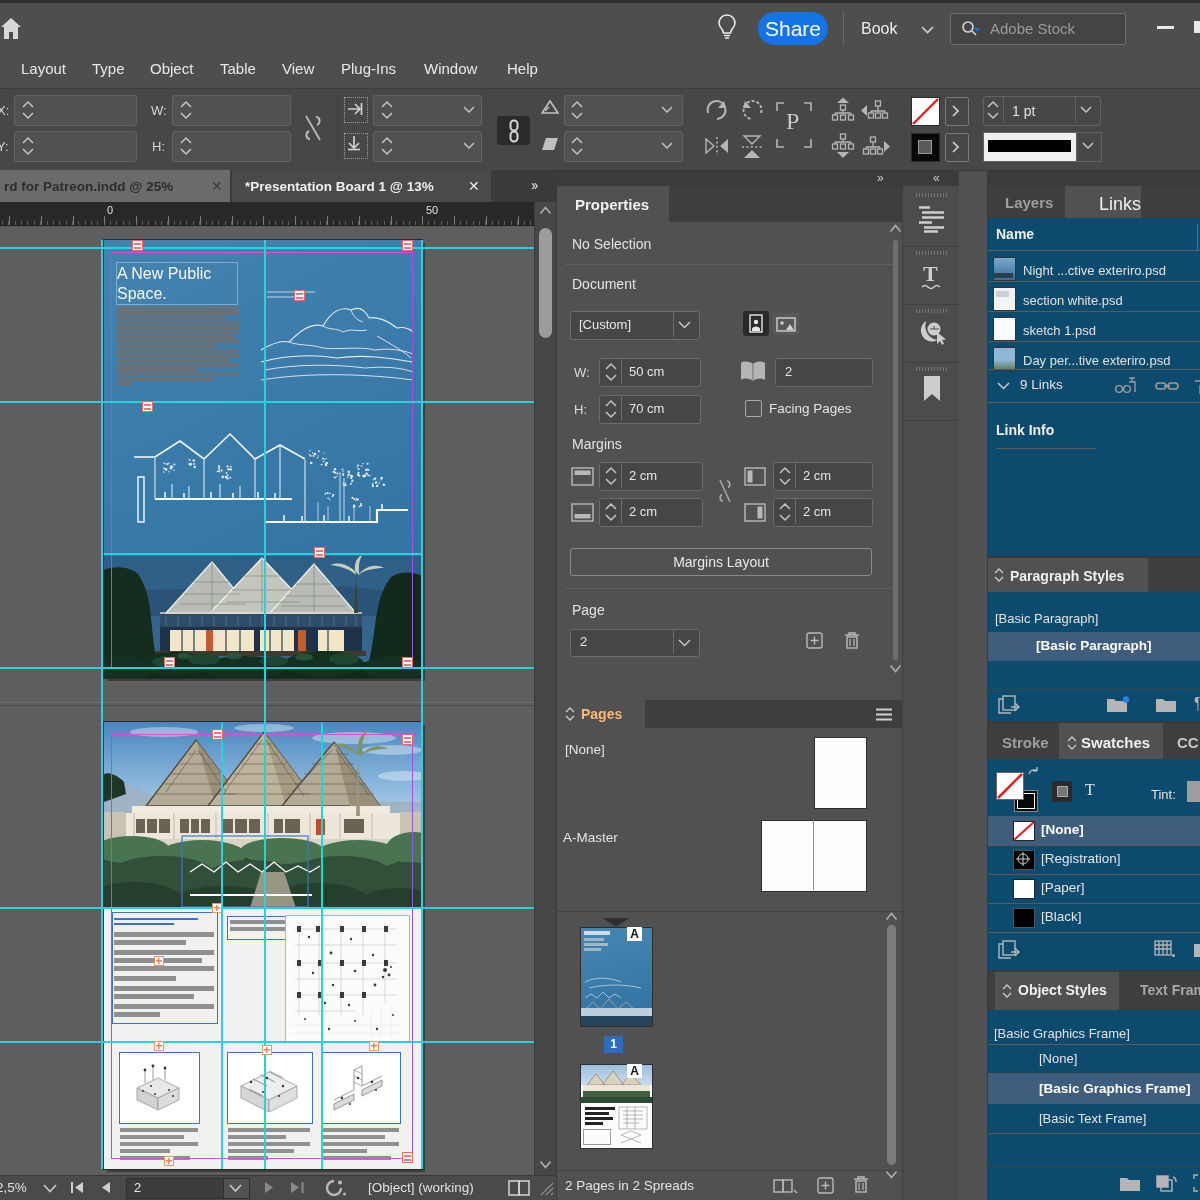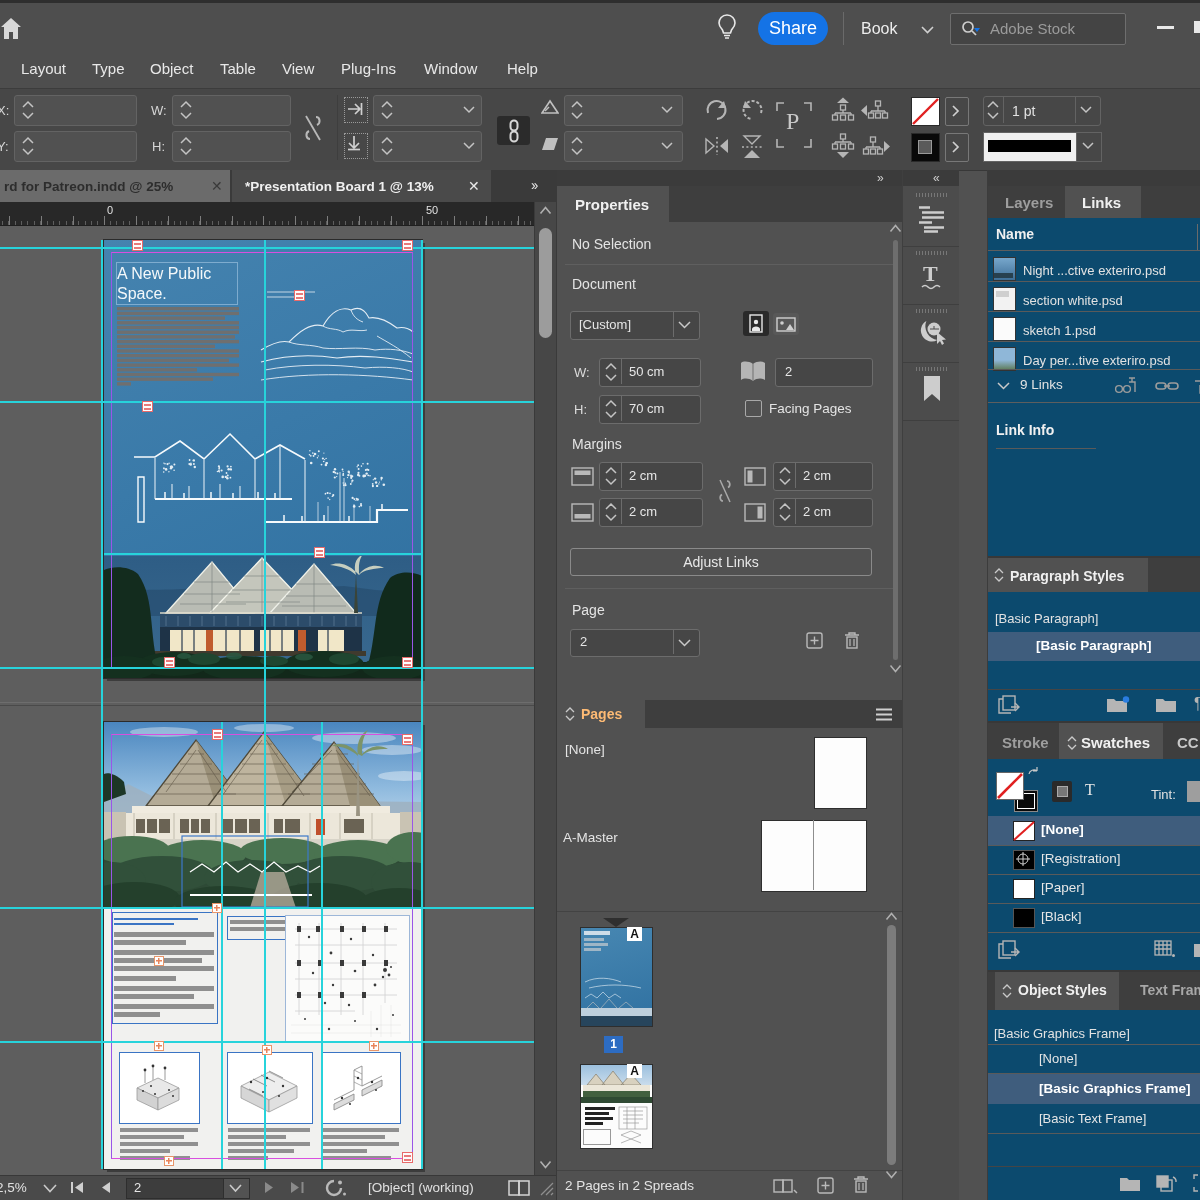--- a/index.html
+++ b/index.html
@@ -28,21 +28,21 @@
 
 <svg class="a" style="left:1px;top:17px" width="20" height="23" viewBox="0 0 20 23">
  <path d="M10 1 L20 10 L17 10 L17 22 L12 22 L12 15 L8 15 L8 22 L3 22 L3 10 L0 10 Z" fill="#d8d8d8"></path>
 </svg>
 
 <svg class="a" style="left:717px;top:14px" width="20" height="26" viewBox="0 0 20 26">
  <path d="M10 1 C5 1 2 5 2 9 C2 12 4 14 5.5 16 L6.5 19 L13.5 19 L14.5 16 C16 14 18 12 18 9 C18 5 15 1 10 1 Z" fill="none" stroke="#e8e8e8" stroke-width="1.6"></path>
  <path d="M7 21.5 L13 21.5 M8 24 L12 24" stroke="#e8e8e8" stroke-width="1.5"></path>
 </svg>
 
-<div class="a" style="left:758px;top:12px;width:70px;height:33px;background:#1473e6;border-radius:17px;color:#fff;font-size:18px;line-height:33px;text-align:center;">Share</div>
+<div class="a" style="left:758px;top:12px;width:70px;height:33px;background:#1473e6;border-radius:17px;color:#fff;font-size:21px;line-height:33px;text-align:center;">Share</div>
 
 <div class="a" style="left:843px;top:12px;width:1px;height:33px;background:#6a6a6a;"></div>
 <div class="a" style="left:861px;top:20px;color:#ededed;font-size:16px;">Book</div>
 <svg class="a" style="left:921px;top:26px" width="13" height="8" viewBox="0 0 13 8">
       <path d="M1 1 L6.5 6.5 L12 1" fill="none" stroke="#d0d0d0" stroke-width="1.6"></path>
     </svg>
 
 <div class="a" style="left:950px;top:13px;width:174px;height:30px;background:#444;border:1px solid #6e6e6e;border-radius:2px;"></div>
 <svg class="a" style="left:961px;top:20px" width="20" height="17" viewBox="0 0 20 17">
  <circle cx="7" cy="7" r="5" fill="none" stroke="#cfcfcf" stroke-width="1.7"></circle>
@@ -950,21 +950,21 @@
         <rect x="1" y="1" width="20" height="17" fill="none" stroke="#b9b9b9" stroke-width="1.4"></rect>
         <rect x="13.5" y="3.5" width="5" height="12" fill="#b9b9b9"></rect>
       </svg>
   <div class="cfld" style="left:216px;top:328px;width:98px;height:27px;"></div>
   <svg class="a" style="left:221px;top:332px" width="14" height="20" viewBox="0 0 14 20">
         <path d="M2 7 L7 2 L12 7 M2 13 L7 18 L12 13" fill="none" stroke="#c4c4c4" stroke-width="1.5"></path>
       </svg>
   <div class="a" style="left:238px;top:329px;width:1px;height:25px;background:#6c6c6c;"></div>
   <div class="a" style="left:246px;top:334px;font-size:13px;color:#e6e6e6;">2 cm</div>
 
-  <div class="a" style="left:13px;top:378px;width:300px;height:26px;border:1px solid #8a8a8a;border-radius:3px;text-align:center;font-size:14px;color:#e8e8e8;line-height:26px;">Adjust Links</div>
+  <div class="a" style="left:13px;top:378px;width:300px;height:26px;border:1px solid #8a8a8a;border-radius:3px;text-align:center;font-size:14px;color:#e8e8e8;line-height:26px;">Margins Layout</div>
   <div class="a" style="left:8px;top:418px;width:330px;height:1px;background:#5f5f5f;"></div>
 
   <div class="a" style="left:15px;top:432px;font-size:14px;color:#e4e4e4;">Page</div>
   <div class="cfld" style="left:13px;top:459px;width:128px;height:26px;"></div>
   <div class="a" style="left:23px;top:464px;font-size:13px;color:#e6e6e6;">2</div>
   <div class="a" style="left:116px;top:460px;width:1px;height:24px;background:#6c6c6c;"></div>
   <svg class="a" style="left:121px;top:469px" width="13" height="8" viewBox="0 0 13 8">
         <path d="M1 1 L6.5 6.5 L12 1" fill="none" stroke="#c9c9c9" stroke-width="1.5"></path>
       </svg>
   <svg class="a" style="left:249px;top:462px" width="17" height="17" viewBox="0 0 17 17">
@@ -1100,21 +1100,21 @@
         <path d="M1 0 L17 0 L17 25 L9 18 L1 25 Z" fill="#cdcdcd"></path>
       </svg>
 </div>
 
 <div id="rightcol" class="a" style="left:958px;top:170px;width:242px;height:1030px;background:#0c4a6e;border-left:1px solid #3c3c3c;margin-left:29px;">
 
   <div class="a" style="left:0;top:0;width:242px;height:16px;background:#3b3b3b;"></div>
   <div class="a" style="left:0;top:16px;width:242px;height:32px;background:#3e3e3e;"></div>
   <div class="a" style="left:77px;top:16px;width:76px;height:32px;background:#515151;"></div>
   <div class="a" style="left:17px;top:24px;font-size:15px;color:#9e9e9e;font-weight:bold;">Layers</div>
-  <div class="a" style="left:94px;top:24px;font-size:15px;color:#f0f0f0;font-weight:bold;">Links</div>
+  <div class="a" style="left:111px;top:24px;font-size:18px;color:#f0f0f0;font-weight:normal;">Links</div>
   <div class="a" style="left:8px;top:56px;font-size:14px;color:#f0f0f0;font-weight:bold;">Name</div>
   <div class="a" style="left:209px;top:54px;width:1px;height:26px;background:#6a6a6a;"></div>
   <svg class="a" style="left:221px;top:58px" width="17" height="16" viewBox="0 0 17 16">
         <path d="M8.5 1 L16 15 L1 15 Z" fill="none" stroke="#c9c9c9" stroke-width="1.4"></path>
         <path d="M8.5 6 L8.5 10.5 M8.5 12 L8.5 13.5" stroke="#c9c9c9" stroke-width="1.4"></path>
       </svg>
   <div class="a" style="left:0;top:80px;width:242px;height:1px;background:#5e5e5e;"></div>
 
   <div class="a" style="left:5px;top:87px;width:21px;height:22px;background:linear-gradient(#77a7cc,#3e6e96);border:1px solid #333;"></div>
   <div class="a" style="left:6px;top:103px;width:19px;height:5px;background:#27404f;"></div>

